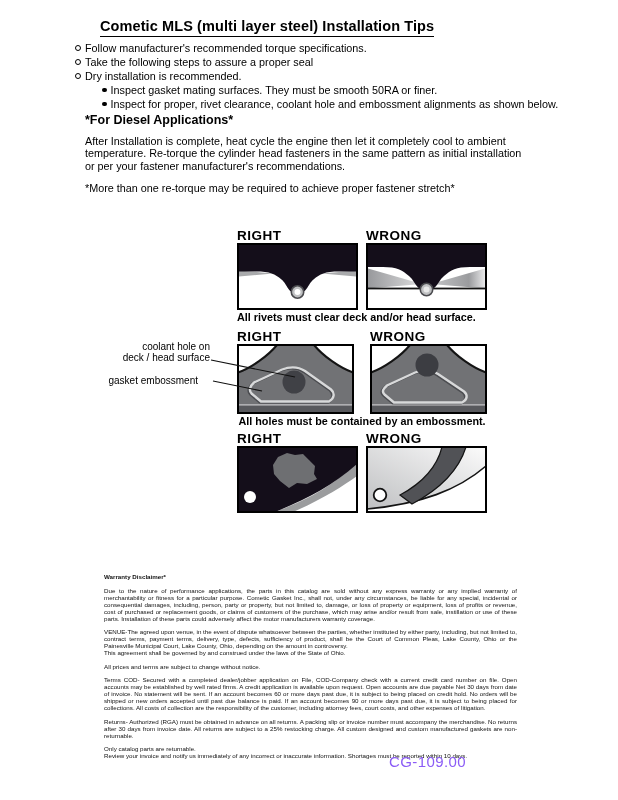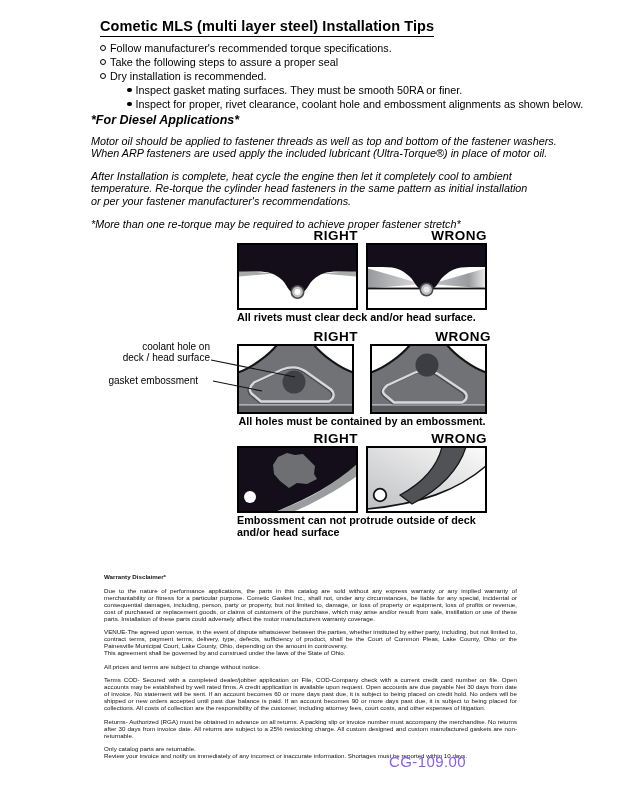--- a/index.html
+++ b/index.html
@@ -5,31 +5,31 @@
   html,body{margin:0;padding:0;background:#fff;}
   .page{
     position:relative;width:618px;height:800px;background:#ffffff;overflow:hidden;
     font-family:"Liberation Sans", sans-serif;color:#000;
   }
   
   .title{
     position:absolute;left:100px;top:18px;font-size:14.5px;font-weight:bold;
     border-bottom:1.6px solid #000;padding-bottom:2px;letter-spacing:.1px;
   }
-  .intro{position:absolute;left:100px;top:41px;font-size:10.8px;}
+  .intro{position:absolute;left:75px;top:41px;font-size:10.8px;}
   .b-line{display:flex;align-items:center;height:14px;}
   .b-mark{width:4px;height:4px;border:1px solid #000;border-radius:50%;margin-right:4px;flex:0 0 auto;}
   .sb-line{display:flex;align-items:center;height:14px;margin-left:27px;}
   .sb-mark{width:4.5px;height:4.5px;background:#000;border-radius:50%;margin-right:4px;flex:0 0 auto;}
   
-  .diesel{position:absolute;left:91px;top:114px;width:470px;font-size:10.8px;line-height:12.6px;font-style:italic;}
+  .diesel{position:absolute;left:85px;top:114px;width:470px;font-size:10.8px;line-height:12.6px;}
   .diesel h2{font-size:12.5px;margin:0 0 8px 0;}
   .diesel p{margin:0 0 10px 0;white-space:pre-line;}
   
-  .dg-label{position:absolute;width:121px;text-align:right;font-size:13.5px;font-weight:bold;letter-spacing:.5px;}
+  .dg-label{position:absolute;width:121px;text-align:left;font-size:13.5px;font-weight:bold;letter-spacing:.5px;}
   .panel{position:absolute;}
   .caption{position:absolute;font-size:10.8px;font-weight:bold;white-space:pre-line;line-height:11.5px;}
   .side-label{position:absolute;font-size:10px;text-align:right;width:110px;}
   .leader-overlay{position:absolute;left:0;top:0;width:618px;height:800px;pointer-events:none;}
   
   .legal{position:absolute;left:104px;top:573px;width:413px;font-size:6.2px;line-height:7px;color:#111;text-align:justify;}
   .legal .lg-head{font-weight:bold;margin:0 0 6.5px 0;}
   .legal p{margin:0 0 6.5px 0;white-space:pre-line;}
   .page-num{position:absolute;left:389px;top:753px;font-size:15px;letter-spacing:.4px;color:#8b5cf6;}
 </style>
@@ -58,22 +58,20 @@
       <span>Inspect gasket mating surfaces.  They must be smooth 50RA or finer.</span>
     </div>
     <div class="sb-line">
       <span class="sb-mark"></span>
       <span>Inspect for proper, rivet clearance, coolant hole and embossment alignments as shown below.</span>
     </div>
   </div>
 
   <div class="diesel">
     <h2>*For Diesel Applications*</h2>
-    <p>Motor oil should be applied to fastener threads as well as top and bottom of the fastener washers.
-When ARP fasteners are used apply the included lubricant (Ultra-Torque®) in place of motor oil.</p>
     <p>After Installation is complete, heat cycle the engine then let it completely cool to ambient
 temperature. Re-torque the cylinder head fasteners in the same pattern as initial installation
 or per your fastener manufacturer's recommendations.</p>
     <p>*More than one re-torque may be required to achieve proper fastener stretch*</p>
   </div>
 
   <svg width="0" height="0" style="position:absolute">
     <defs>
       <linearGradient id="wedgeL" x1="0" y1="0" x2="1" y2="0">
         <stop offset="0" stop-color="#98999c"></stop>
@@ -175,22 +173,20 @@
 
   <svg class="panel" style="left:366px;top:446px" width="121" height="67" viewBox="0 0 121 67">
     <rect width="121" height="67" fill="#fff"></rect>
     <path d="M1,1 H120 V20 C92,44 55,58 1,63 Z" fill="url(#band3)"></path>
     <path d="M120,20 C92,44 55,58 1,63" stroke="#141414" stroke-width="1.6" fill="none"></path>
     <path d="M76,1 H100 C94,20 80,40 46,58 L34,49 C62,34 72,17 76,1 Z" fill="#515256" stroke="#141414" stroke-width="1.2"></path>
     <circle cx="14" cy="49" r="6.3" fill="#ffffff" stroke="#141414" stroke-width="1.8"></circle>
     <rect x="1" y="1" width="119" height="65" fill="none" stroke="#000" stroke-width="2"></rect>
   </svg>
 
-  <div class="caption" style="left:237px;top:515px;width:260px">Embossment can not protrude outside of deck
-and/or head surface</div>
 
   <div class="legal">
     <p class="lg-head">Warranty Disclaimer*</p>
     <p>Due to the nature of performance applications, the parts in this catalog are sold without any express warranty or any implied warranty of merchantability or fitness for a particular purpose.  Cometic Gasket Inc., shall not, under any circumstances, be liable for any special, incidental or consequential damages, including, person, party or property, but not limited to, damage, or loss of property or equipment, loss of profits or revenue, cost of purchased or replacement goods, or claims of customers of the purchase, which may arise and/or result from sale, instillation or use of these parts.  Installation of these parts could adversely affect the motor manufacturers warranty coverage.</p>
     <p>VENUE-The agreed upon venue, in the event of dispute whatsoever between the parties, whether instituted by either party, including, but not limited to, contract terms, payment terms, delivery, type, defects, sufficiency of product, shall be the Court of Common Pleas, Lake County, Ohio or the Painesville Municipal Court, Lake County, Ohio, depending on the amount in controversy.
 This agreement shall be governed by and construed under the laws of the State of Ohio.</p>
     <p>All prices and terms are subject to change without notice.</p>
     <p>Terms COD- Secured with a completed dealer/jobber application on File, COD-Company check with a current credit card number on file.  Open accounts may be established by well rated firms.  A credit application is available upon request.  Open accounts are due payable Net 30 days from date of invoice.  No statement will be sent.  If an account becomes 60 or more days past due, it is subject to being placed on credit hold.  No orders will be shipped or new orders accepted until past due balance is paid.  If an account becomes 90 or more days past due, it is subject to being placed for collections.  All costs of collection are the responsibility of the customer, including attorney fees, court costs, and other expenses of litigation.</p>
     <p>Returns- Authorized (RGA) must be obtained in advance on all returns.  A packing slip or invoice number must accompany the merchandise.  No returns after 30 days from invoice date.  All returns are subject to a 25% restocking charge.  All custom designed and custom manufactured gaskets are non-returnable.</p>
     <p>Only catalog parts are returnable.

